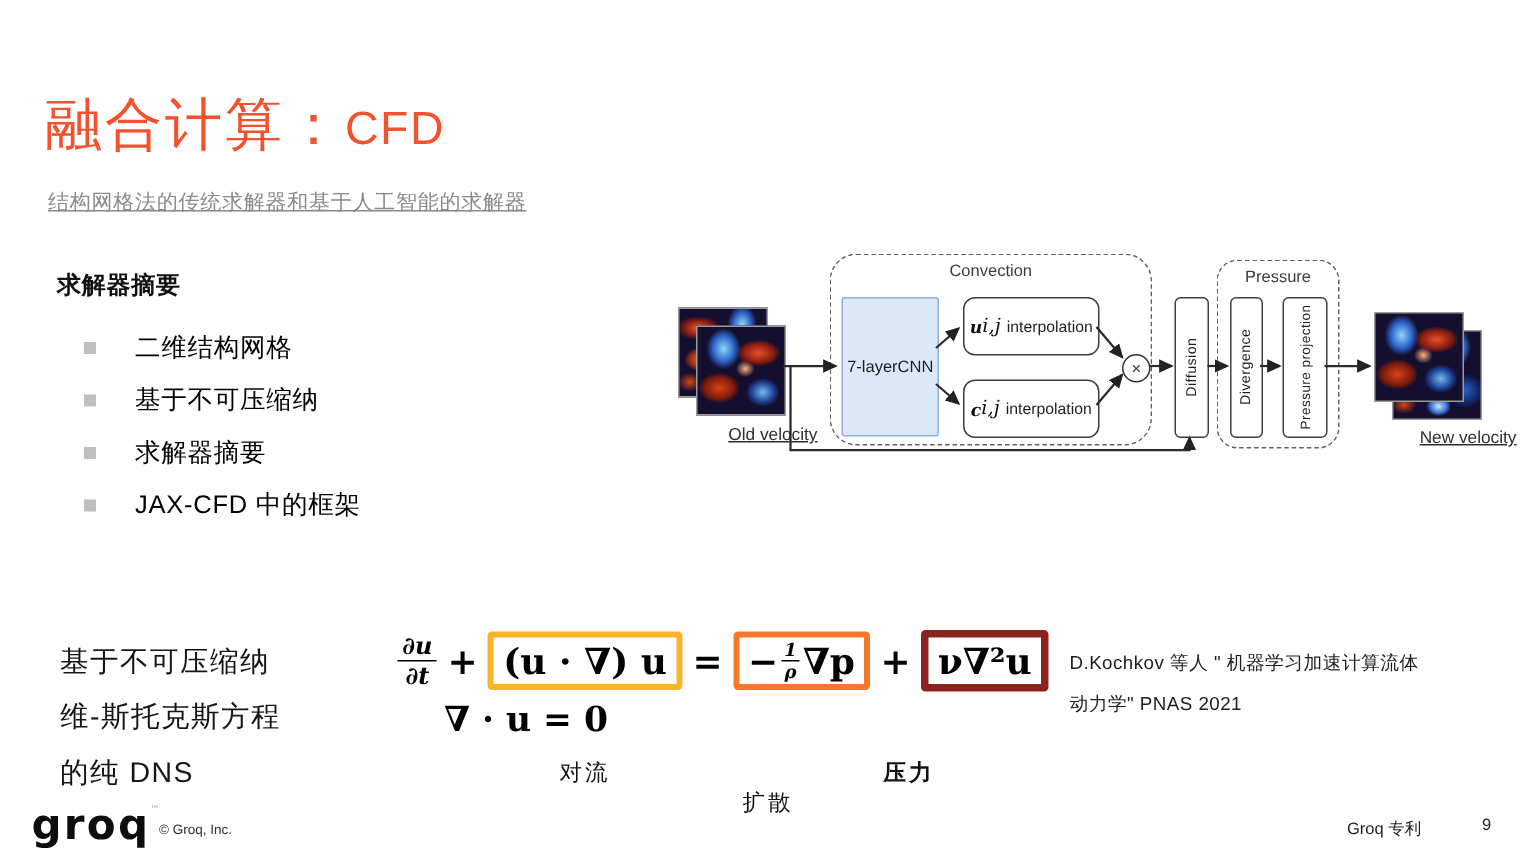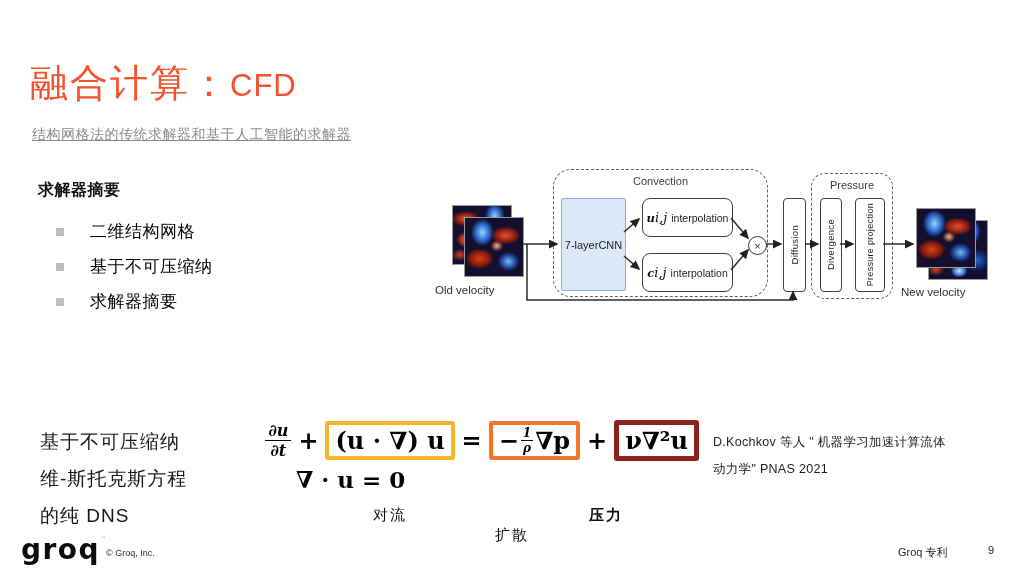--- a/index.html
+++ b/index.html
@@ -28,21 +28,21 @@
     radial-gradient(ellipse 21px 12px at 32% 58%,#ff8c4a 0%,#b33318 50%,rgba(0,0,0,0) 75%),
     radial-gradient(ellipse 16px 14px at 82% 68%,#2b62c9 0%,#122a6e 55%,rgba(0,0,0,0) 82%),
     radial-gradient(ellipse 10px 8px at 52% 86%,#c9ecf9 0%,#3b6fd4 55%,rgba(0,0,0,0) 82%),
     radial-gradient(ellipse 12px 9px at 12% 84%,#d84315 0%,rgba(0,0,0,0) 70%);}
   .vel-b{background-image:
     radial-gradient(ellipse 15px 18px at 30% 25%,#8fd9f5 0%,#2b62c9 48%,rgba(0,0,0,0) 76%),
     radial-gradient(ellipse 20px 12px at 70% 30%,#e8502a 0%,#8a1d10 50%,rgba(0,0,0,0) 74%),
     radial-gradient(ellipse 18px 13px at 25% 70%,#d84315 0%,#7c1a0c 55%,rgba(0,0,0,0) 78%),
     radial-gradient(ellipse 14px 12px at 75% 75%,#76b9ec 0%,#1c3f94 55%,rgba(0,0,0,0) 80%),
     radial-gradient(ellipse 9px 8px at 55% 48%,#ffb27a 0%,rgba(0,0,0,0) 70%);}
-  .vel-caption{position:absolute;font-size:11.5px;color:#2f2f2f;text-align:left;z-index:1;}
+  .vel-caption{position:absolute;font-size:11.5px;color:#2f2f2f;text-align:right;z-index:1;text-decoration:underline;}
   .dgroup{position:absolute;border:1.4px dashed #5f5f5f;border-radius:18px;z-index:1;}
   .dgroup-caption{position:absolute;top:5px;left:0;width:100%;text-align:center;font-size:11px;color:#3c3c3c;}
   .cnn{position:absolute;left:126px;top:38px;width:63px;height:91px;background:var(--cnn-fill);
     border:1px solid var(--cnn-border);border-radius:2px;display:flex;flex-direction:row;
     align-items:center;justify-content:center;z-index:1;}
   .cnn span{font-size:11px;color:#1e1e1e;line-height:14px;}
   .interp{position:absolute;left:207px;width:89px;height:37px;border:1.2px solid #3f3f3f;border-radius:8px;
     background:#fff;display:flex;align-items:center;justify-content:center;z-index:1;}
   .interp .var{font-family:"DejaVu Serif","Liberation Serif",serif;font-style:italic;font-weight:bold;font-size:11.5px;color:#111;}
   .interp sub{font-family:"DejaVu Serif","Liberation Serif",serif;font-style:italic;font-size:13px;color:#111;}
@@ -94,20 +94,24 @@
       <span class="sq"></span>
       <span class="lbl">二维结构网格</span>
     </div>
     <div class="bullet">
       <span class="sq"></span>
       <span class="lbl">基于不可压缩纳</span>
     </div>
     <div class="bullet">
       <span class="sq"></span>
       <span class="lbl">求解器摘要</span>
+    </div>
+    <div class="bullet">
+      <span class="sq"></span>
+      <span class="lbl">JAX-CFD 中的框架</span>
     </div>
   </div>
 
   <div class="diagram">
 
     <svg class="arrows" width="585" height="158" viewBox="0 0 585 158">
       <defs>
         <marker id="ah" markerWidth="8" markerHeight="8" refX="5.5" refY="3" orient="auto">
           <path d="M0,0 L6.5,3 L0,6 z" fill="#222"></path>
         </marker>

